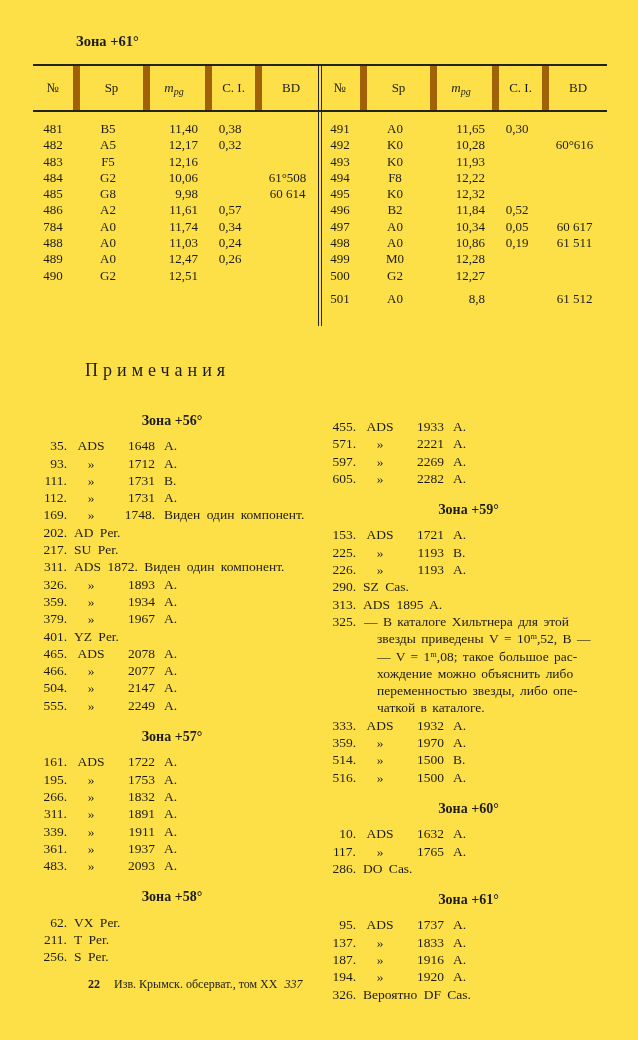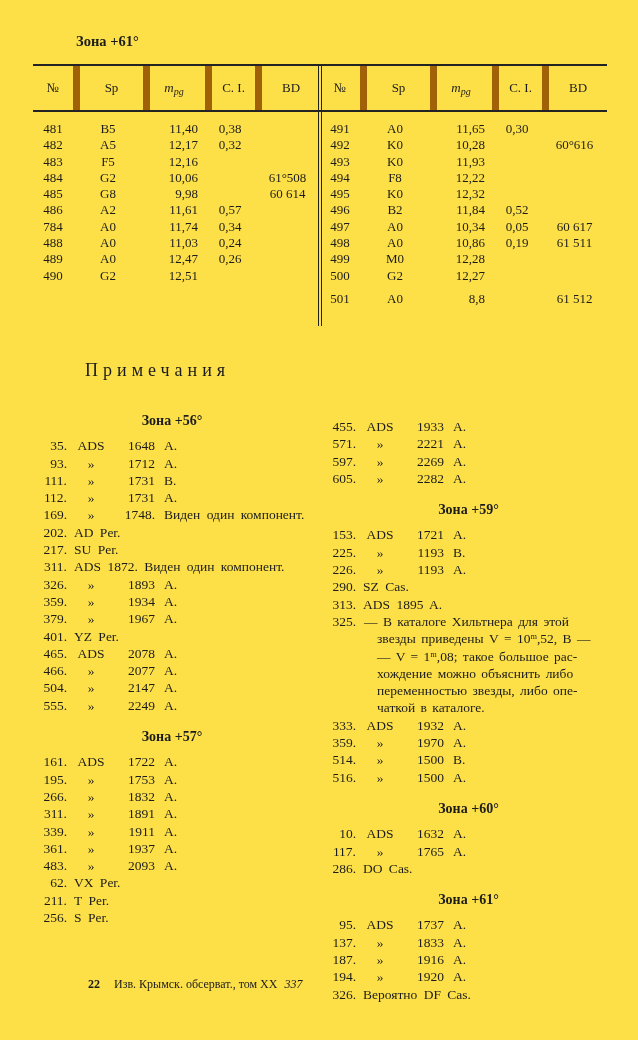--- a/index.html
+++ b/index.html
@@ -375,20 +375,21 @@
           <span class="n-cat">1937</span>
           <span class="n-comp">A.</span>
         </div>
         <div class="item">
           <span class="n-num">483.</span>
           <span class="n-des">»</span>
           <span class="n-cat">2093</span>
           <span class="n-comp">A.</span>
         </div>
       </div>
+      <div class="zone">Зона +58°</div>
       <div class="items">
         <div class="item">
           <span class="n-num">62.</span>
           <span class="n-text">VX Per.</span>
         </div>
         <div class="item">
           <span class="n-num">211.</span>
           <span class="n-text">T Per.</span>
         </div>
         <div class="item">

